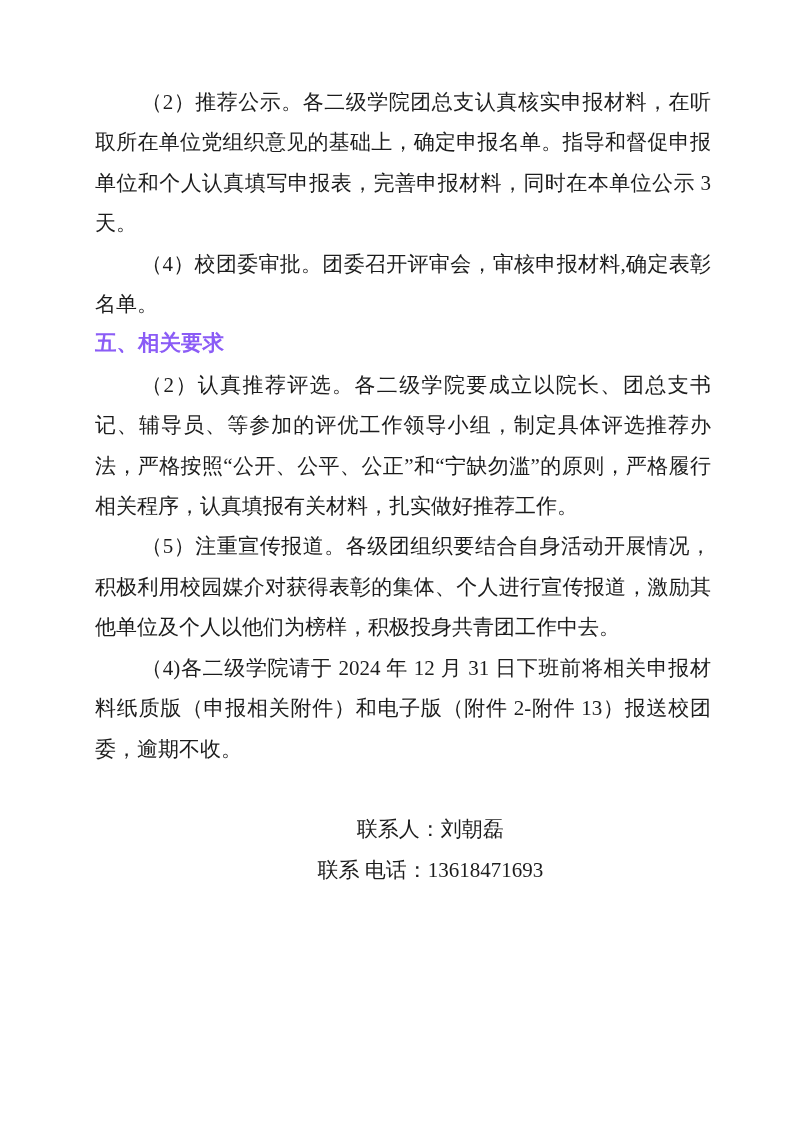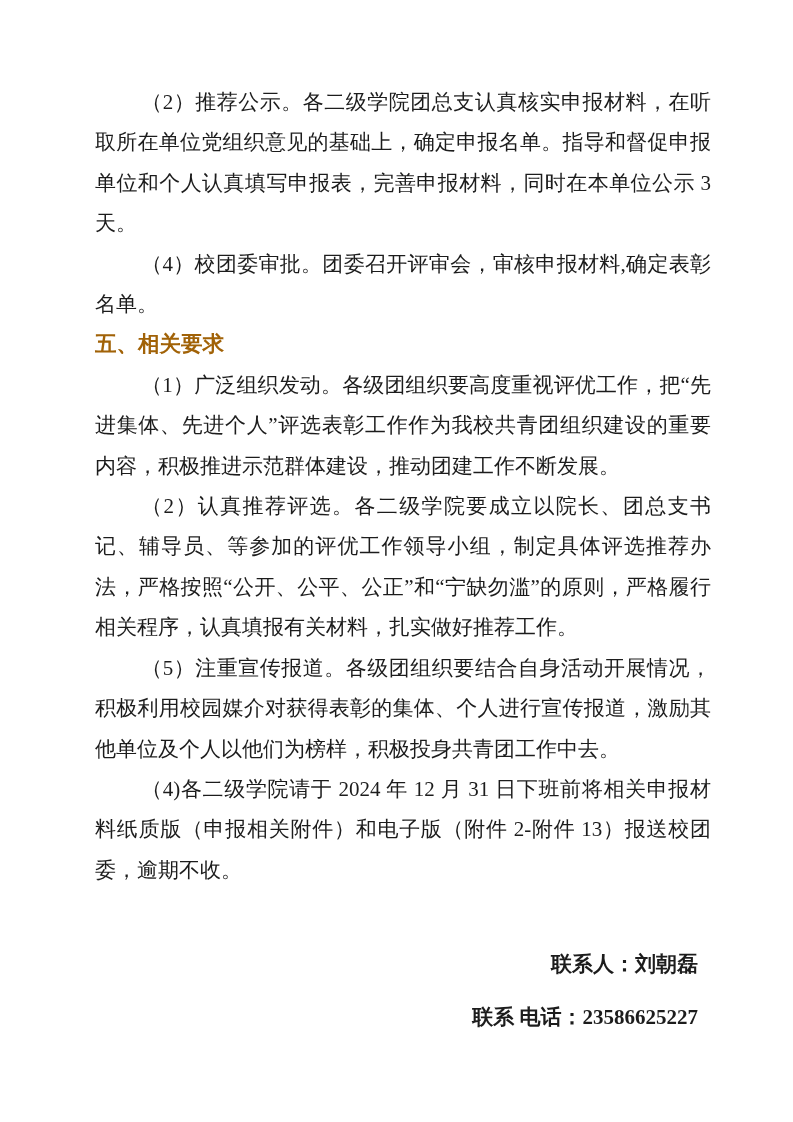--- a/index.html
+++ b/index.html
@@ -26,58 +26,56 @@
   }
   p.body-para {
     margin: 0;
     text-indent: 2.2em;
     text-align: justify;
     text-justify: inter-ideograph;
     word-break: break-all;
   }
   h2.section-heading {
     margin: 0;
-    font-family: Liberation Sans, sans-serif;
+    font-family: Liberation Mono, monospace;
     font-weight: bold;
     font-size: 21.5px;
     line-height: 40.4px;
-    color: #a16207;
+    color: #8b5cf6;
     text-indent: 0;
   }
   .blank-line {
     height: 40.4px;
   }
   p.contact-line {
-    margin: 13px;
+    margin: 0;
     text-indent: 2.6em;
-    text-align: right;
-    font-weight: bold;
+    text-align: center;
   }
 </style>
 </head>
 <body>
 
 <div class="page">
   <div class="content">
 
     <p class="body-para">（2）推荐公示。各二级学院团总支认真核实申报材料，在听取所在单位党组织意见的基础上，确定申报名单。指导和督促申报单位和个人认真填写申报表，完善申报材料，同时在本单位公示 3 天。</p>
 
     <p class="body-para">（4）校团委审批。团委召开评审会，审核申报材料,确定表彰名单。</p>
 
     <h2 class="section-heading">五、相关要求</h2>
 
-    <p class="body-para">（1）广泛组织发动。各级团组织要高度重视评优工作，把“先进集体、先进个人”评选表彰工作作为我校共青团组织建设的重要内容，积极推进示范群体建设，推动团建工作不断发展。</p>
 
     <p class="body-para">（2）认真推荐评选。各二级学院要成立以院长、团总支书记、辅导员、等参加的评优工作领导小组，制定具体评选推荐办法，严格按照“公开、公平、公正”和“宁缺勿滥”的原则，严格履行相关程序，认真填报有关材料，扎实做好推荐工作。</p>
 
     <p class="body-para">（5）注重宣传报道。各级团组织要结合自身活动开展情况，积极利用校园媒介对获得表彰的集体、个人进行宣传报道，激励其他单位及个人以他们为榜样，积极投身共青团工作中去。</p>
 
     <p class="body-para">（4)各二级学院请于 2024 年 12 月 31 日下班前将相关申报材料纸质版（申报相关附件）和电子版（附件 2-附件 13）报送校团委，逾期不收。</p>
 
     <div class="blank-line"></div>
 
     <p class="contact-line">联系人：刘朝磊</p>
 
-    <p class="contact-line">联系 电话：23586625227</p>
+    <p class="contact-line">联系 电话：13618471693</p>
 
 
   </div>
 </div>
 
 </body></html>

